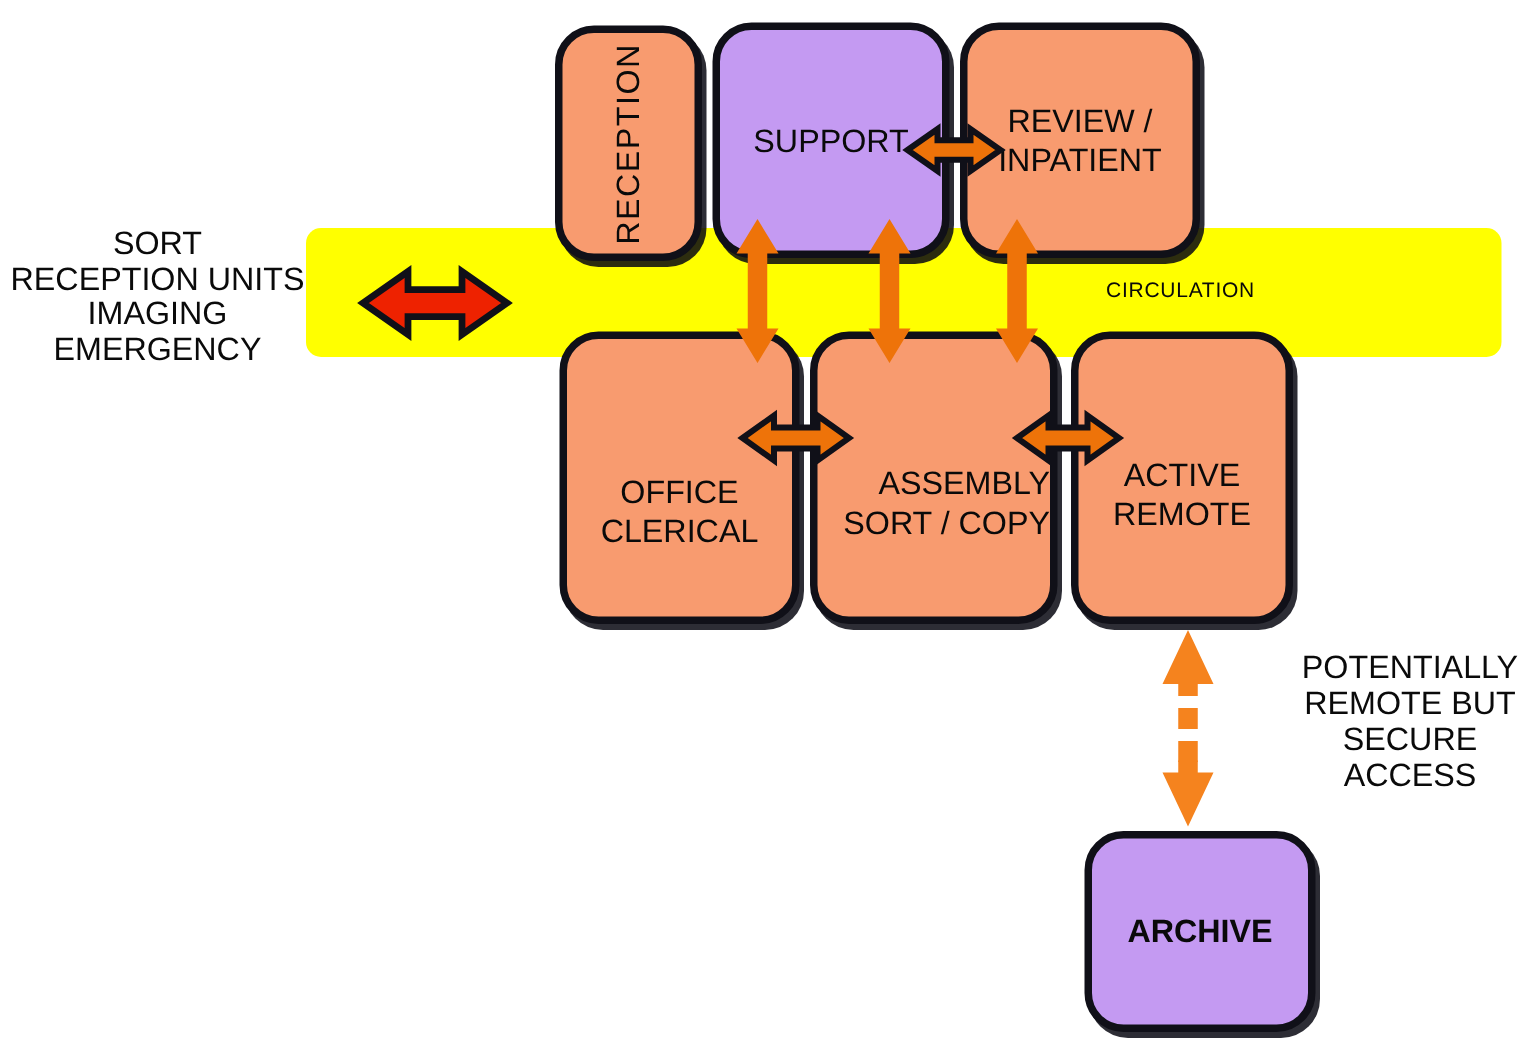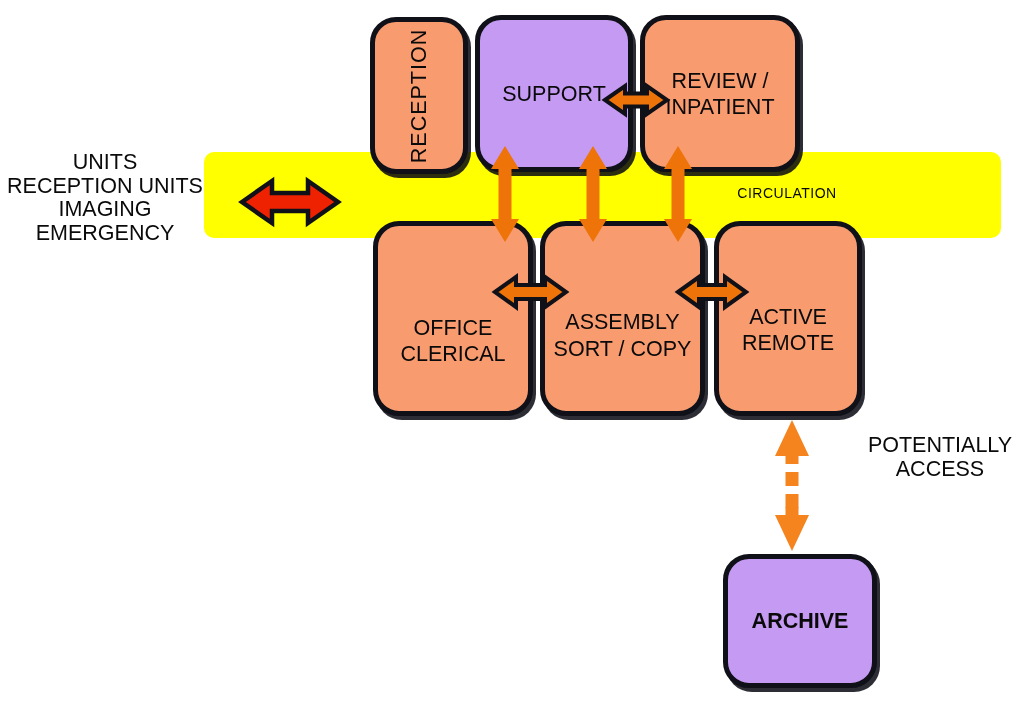--- a/index.html
+++ b/index.html
@@ -61,21 +61,21 @@
     z-index: 3;
     color: #0a0a0a;
   }
   .room.orange { background: var(--box-orange); }
   .room.purple { background: var(--box-purple); }
 
   #room-reception   { left: 370px; top: 17px;  width: 98px;  height: 157px; }
   #room-support     { left: 475px; top: 15px;  width: 158px; height: 157px; }
   #room-review      { left: 640px; top: 15px;  width: 160px; height: 157px; }
   #room-office      { left: 373px; top: 221px; width: 160px; height: 195px; padding-top: 44px; }
-  #room-assembly    { left: 540px; top: 221px; width: 165px; height: 195px; padding-top: 34px; line-height: 27px; }
+  #room-assembly    { left: 540px; top: 221px; width: 165px; height: 195px; padding-top: 34px; line-height: 27px; align-items: flex-end; }
   #room-active      { left: 714px; top: 221px; width: 148px; height: 195px; padding-top: 22px; }
   #room-archive     { left: 723px; top: 554px; width: 154px; height: 134px; font-weight: bold; }
 
   .vertical-label {
     transform: rotate(-90deg);
     white-space: nowrap;
     letter-spacing: 1px;
   }
 
   
@@ -94,28 +94,30 @@
 </head>
 <body>
 
 <div id="canvas">
 
   <div class="band">
     <span class="band-label">CIRCULATION</span>
   </div>
 
   <div class="note" id="inflow-note">
-    <div>UNITS</div>
+    <div>SORT</div>
     <div>RECEPTION UNITS</div>
     <div>IMAGING</div>
     <div>EMERGENCY</div>
   </div>
 
   <div class="note" id="archive-note">
     <div>POTENTIALLY</div>
+    <div>REMOTE BUT</div>
+    <div>SECURE</div>
     <div>ACCESS</div>
   </div>
 
   <div class="room orange" id="room-reception">
     <span class="vertical-label">RECEPTION</span>
   </div>
 
   <div class="room purple" id="room-support">
     <span>SUPPORT</span>
   </div>

